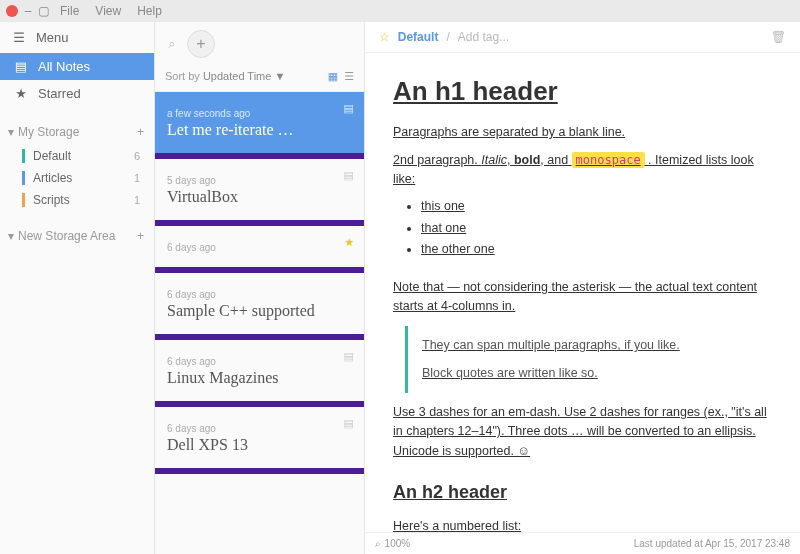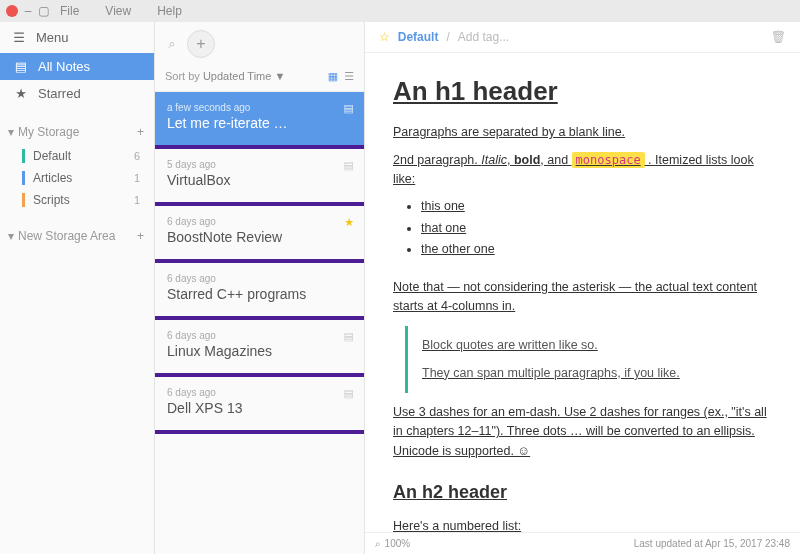--- a/index.html
+++ b/index.html
@@ -1,44 +1,44 @@
 <!DOCTYPE html>
 <html><head>
 <meta charset="utf-8">
 <style>
 * { box-sizing: border-box; margin: 0; padding: 0; }
 body { font-family: -apple-system, BlinkMacSystemFont, "Segoe UI", sans-serif; font-size: 13px; color: #333; width: 800px; height: 554px; overflow: hidden; background: #fff; }
 .titlebar { height: 22px; background: #eaeaea; display: flex; align-items: center; padding: 0 6px; gap: 4px; font-size: 12px; color: #888; }
 .tb-btn { width: 12px; height: 12px; border-radius: 50%; background: #ef5350; }
 .tb-min, .tb-max { width: 12px; height: 12px; display: flex; align-items: center; justify-content: center; color: #888; font-size: 12px; }
-.tb-menu { margin-left: 6px; display: flex; gap: 26px; }
+.tb-menu { margin-left: 6px; display: flex; gap: 16px; }
 .app { display: flex; height: 532px; }
 .sidebar { width: 155px; background: #fafafa; border-right: 1px solid #e5e5e5; display: flex; flex-direction: column; }
 .menu-row { display: flex; align-items: center; padding: 8px 12px; gap: 10px; color: #666; }
 .icon { width: 14px; height: 14px; display: inline-flex; align-items: center; justify-content: center; }
 .nav-item { display: flex; align-items: center; padding: 6px 14px; gap: 10px; color: #666; font-size: 13px; cursor: pointer; }
 .nav-item.active { background: #5a99e8; color: #fff; }
 .nav-section { display: flex; align-items: center; justify-content: space-between; padding: 6px 10px 6px 8px; color: #999; font-size: 12px; margin-top: 12px; gap: 12px; }
 .nav-section .chev { margin-right: 4px; }
 .folder { display: flex; align-items: center; justify-content: space-between; padding: 4px 14px 4px 22px; color: #666; font-size: 12px; }
 .folder .bar { width: 3px; height: 14px; margin-right: 8px; }
 .folder .left { display: flex; align-items: center; }
 .folder .count { color: #aaa; font-size: 11px; }
 .notelist { width: 210px; border-right: 1px solid #e5e5e5; display: flex; flex-direction: column; background: #fafafa; }
 .search-row { display: flex; align-items: center; padding: 8px 10px; gap: 8px; }
 .search-row input { flex: 1; border: none; background: transparent; outline: none; font-size: 13px; color: #666; }
 .add-btn { width: 28px; height: 28px; border-radius: 50%; background: #f0f0f0; border: 1px solid #ddd; display: flex; align-items: center; justify-content: center; color: #999; font-size: 16px; }
 .sort-row { display: flex; align-items: flex-start; justify-content: space-between; padding: 4px 10px 8px; font-size: 11px; color: #999; border-bottom: 1px solid #eee; }
 .sort-row .views { display: flex; gap: 6px; }
 .sort-row .views .grid { color: #5a99e8; }
-.note-item { padding: 10px 12px 14px; border-bottom: 4px solid #4c1d95; position: relative; }
+.note-item { padding: 16px 12px 14px; border-bottom: 6px solid #4c1d95; position: relative; }
 .note-item.active { background: #5a99e8; color: #fff; }
 .note-item .time { font-size: 10px; color: #aaa; }
 .note-item.active .time { color: #dbe9fa; }
-.note-item .title { font-size: 14px; margin-top: 2px; color: #555; }
+.note-item .title { font-size: 16px; margin-top: 2px; color: #555; font-family: Liberation Serif, serif; }
 .note-item.active .title { color: #fff; }
 .note-item .doc-icon { position: absolute; top: 10px; right: 10px; color: #ccc; font-size: 11px; }
 .note-item.active .doc-icon { color: #dbe9fa; }
 .note-item .star { color: #f5c518; }
 .editor { flex: 1; display: flex; flex-direction: column; }
 .ed-header { display: flex; align-items: center; padding: 8px 14px; gap: 8px; border-bottom: 1px solid #eee; font-size: 12px; }
 .ed-header .star { color: #f5c518; }
 .ed-header .folder-name { color: #5a99e8; font-weight: 600; }
 .ed-header .slash { color: #bbb; }
 .ed-header .addtag { color: #bbb; flex: 1; }
@@ -134,26 +134,25 @@
     <div class="title">Let me re-iterate …</div>
     <div class="doc-icon">▤</div>
         </div>
         <div class="note-item">
           <div class="time">5 days ago</div>
     <div class="title">VirtualBox</div>
     <div class="doc-icon">▤</div>
         </div>
         <div class="note-item">
           <div class="time">6 days ago</div>
-    <div class="title">BoostNote Review</div>
     <div class="doc-icon star">★</div>
         </div>
         <div class="note-item">
           <div class="time">6 days ago</div>
-    <div class="title">Starred C++ programs</div>
+    <div class="title">Sample C++ supported</div>
     <div class="doc-icon"></div>
         </div>
         <div class="note-item">
           <div class="time">6 days ago</div>
     <div class="title">Linux Magazines</div>
     <div class="doc-icon">▤</div>
         </div>
         <div class="note-item">
           <div class="time">6 days ago</div>
     <div class="title">Dell XPS 13</div>
@@ -176,24 +175,24 @@
       <p>
         <span>2nd paragraph. </span><em>Italic</em><span>, </span><strong>bold</strong><span>, and </span><code>monospace</code><span> . Itemized lists look like:</span>
       </p>
       <ul>
         <li>this one</li>
         <li>that one</li>
         <li>the other one</li>
       </ul>
       <p>Note that — not considering the asterisk — the actual text content starts at 4-columns in.</p>
       <blockquote>
+        <p>They can span multiple paragraphs, if you like.</p>
         <p>Block quotes are written like so.</p>
-        <p>They can span multiple paragraphs, if you like.</p>
       </blockquote>
-      <p>Use 3 dashes for an em-dash. Use 2 dashes for ranges (ex., "it's all in chapters 12–11"). Three dots … will be converted to an ellipsis. Unicode is supported. ☺</p>
+      <p>Use 3 dashes for an em-dash. Use 2 dashes for ranges (ex., "it's all in chapters 12–14"). Three dots … will be converted to an ellipsis. Unicode is supported. ☺</p>
       <h2>An h2 header</h2>
       <p>Here's a numbered list:</p>
 
     </div>
     <div class="statusbar">
       <span class="left">
           <span>⌕</span> 
           <span>100%</span>
         </span>
       <span>Last updated at Apr 15, 2017 23:48</span>

